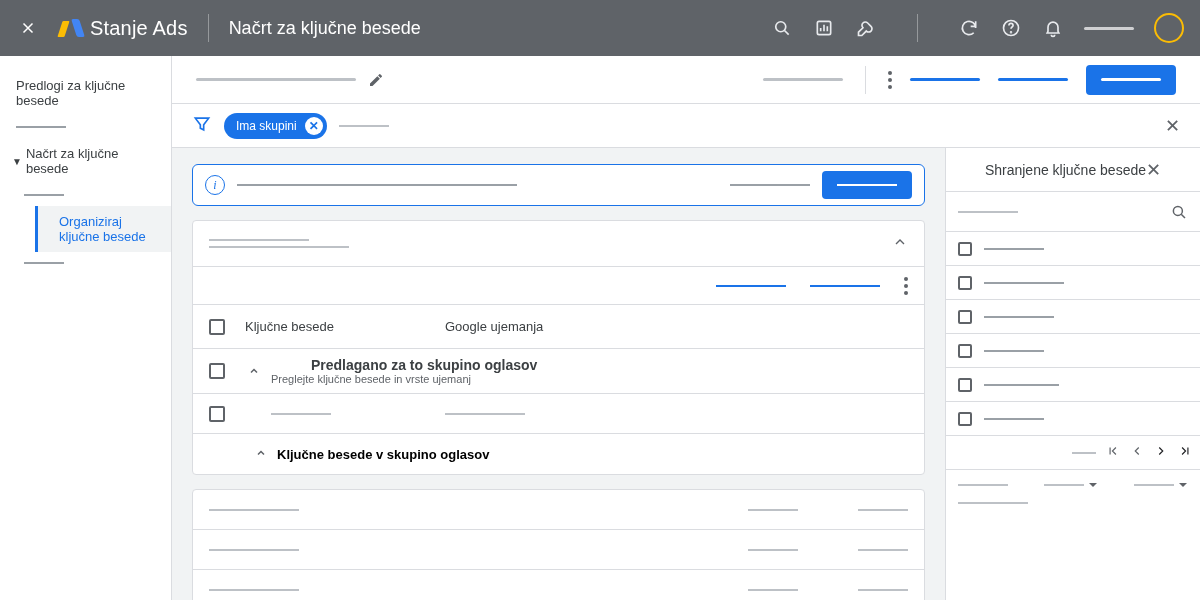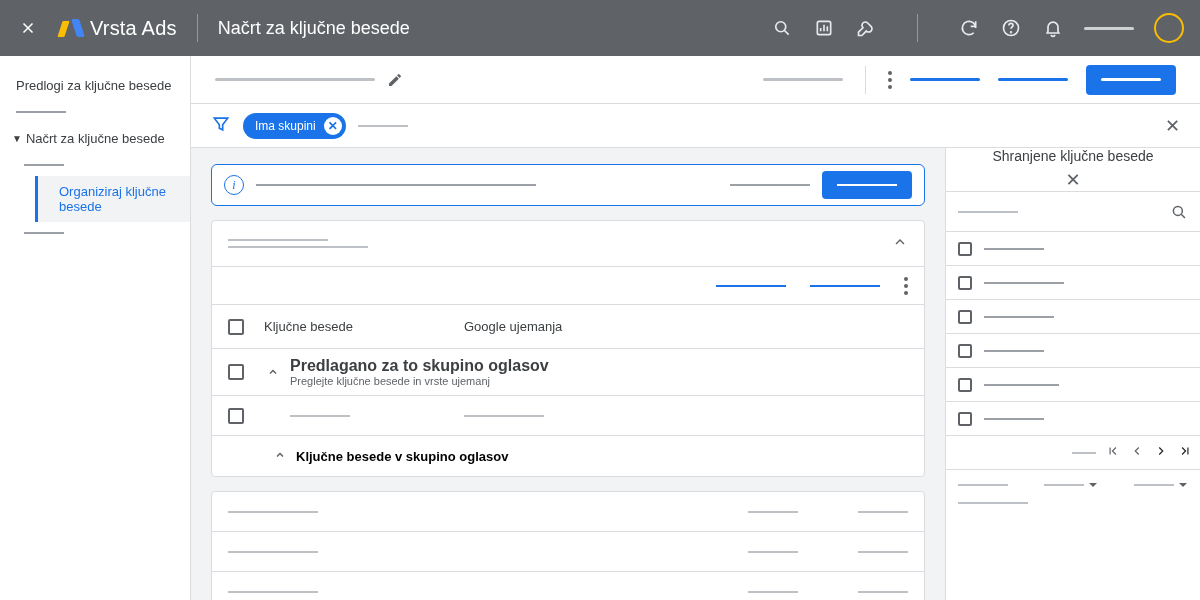--- a/index.html
+++ b/index.html
@@ -15,21 +15,21 @@
 .vdiv { width: 1px; height: 28px; background: rgba(255,255,255,.35); margin: 0 20px; }
 .page-title { font-size: 18px; font-weight: 400; }
 .topbar .tools { margin-left: auto; display: flex; align-items: center; gap: 20px; }
 .tool-icon { width: 22px; height: 22px; color: #e8eaed; display: flex; align-items: center; justify-content: center; }
 .tool-icon svg { width: 20px; height: 20px; stroke: currentColor; fill: none; stroke-width: 2; }
 .tool-placeholder { width: 50px; height: 3px; background: rgba(255,255,255,.7); border-radius: 2px; }
 .avatar-ring { width: 30px; height: 30px; border: 2px solid #fbbc04; border-radius: 50%; }
 
 .layout { display: flex; height: 544px; }
 
-.sidebar { width: 191px; border-right: 1px solid #dadce0; padding-top: 14px; background: #fff; }
+.sidebar { width: 172px; border-right: 1px solid #dadce0; padding-top: 14px; background: #fff; }
 .sb-item { padding: 8px 16px; font-size: 13px; color: #3c4043; }
 .sb-placeholder { width: 50px; height: 2px; background: #9aa0a6; margin: 10px 16px; }
 .sb-group-header { padding: 8px 12px; font-size: 13px; color: #3c4043; display: flex; align-items: center; gap: 4px; }
 .sb-group-header .caret { font-size: 10px; }
 .sb-sub { padding: 8px 12px 8px 24px; font-size: 13px; color: #3c4043; margin-left: 35px; }
 .sb-sub.active { color: #1a73e8; background: #f1f3f4; position: relative; }
 .sb-sub.active::before { content: ""; position: absolute; left: 0; top: 0; bottom: 0; width: 3px; background: #1a73e8; }
 .sb-placeholder.short { width: 40px; margin-left: 24px; }
 
 .main { flex: 1; display: flex; flex-direction: column; background: #fff; min-width: 0; }
@@ -78,37 +78,37 @@
 
 .table-header { height: 44px; border-bottom: 1px solid #dadce0; display: flex; align-items: center; padding: 0 16px; font-size: 13px; color: #3c4043; font-weight: 500; }
 .col-check { width: 36px; }
 .col-kw { width: 200px; }
 .col-match { width: 220px; }
 .col-state { flex: 1; }
 .chk { width: 16px; height: 16px; border: 2px solid #5f6368; border-radius: 2px; }
 
 .group-row { border-bottom: 1px solid #dadce0; display: flex; align-items: center; padding: 8px 16px; font-size: 12px; color: #3c4043; }
 .group-row .chev { width: 18px; display: flex; justify-content: center; margin-right: 8px; }
-.group-title { font-weight: 700; font-size: 16px; }
+.group-title { font-weight: 700; font-size: 14px; margin-left: 40px; }
 .group-sub { font-size: 11px; color: #5f6368; }
 
 .data-row { height: 40px; border-bottom: 1px solid #dadce0; display: flex; align-items: center; padding: 0 16px; }
 .data-row .rph { height: 2px; background: #bdc1c6; }
 .data-row .rph.w60 { width: 60px; }
 .data-row .rph.w80 { width: 80px; }
 
 .section-row { height: 40px; display: flex; align-items: center; padding: 0 16px; font-size: 13px; font-weight: 700; gap: 10px; }
 
 .ghost-card { background: #fff; border: 1px solid #dadce0; border-radius: 4px; }
 .ghost-row { height: 40px; border-bottom: 1px solid #dadce0; display: flex; align-items: center; padding: 0 16px; gap: 60px; }
 .ghost-row:last-child { border-bottom: none; }
 .ghost-ph { height: 2px; width: 90px; background: #bdc1c6; }
 
 .rightpanel { width: 255px; border-left: 1px solid #dadce0; background: #fff; display: flex; flex-direction: column; }
-.rp-head { height: 44px; border-bottom: 1px solid #dadce0; display: flex; align-items: center; padding: 0 12px; font-size: 14px; color: #3c4043; justify-content: space-between; flex-direction: column; }
+.rp-head { height: 44px; border-bottom: 1px solid #dadce0; display: flex; align-items: center; padding: 0 12px; font-size: 14px; color: #3c4043; justify-content: center; }
 .rp-close { color: #5f6368; font-size: 18px; cursor: pointer; }
 .rp-search { height: 40px; border-bottom: 1px solid #dadce0; display: flex; align-items: center; padding: 0 12px; justify-content: space-between; }
 .rp-search .sph { height: 2px; width: 60px; background: #bdc1c6; }
 .rp-search svg { width: 18px; height: 18px; stroke: #5f6368; fill: none; stroke-width: 2; }
 .rp-row { height: 34px; border-bottom: 1px solid #dadce0; display: flex; align-items: center; padding: 0 12px; gap: 12px; }
 .rp-row .rchk { width: 14px; height: 14px; border: 2px solid #5f6368; border-radius: 2px; }
 .rp-row .rph { height: 2px; width: 60px; background: #9aa0a6; }
 .rp-pager { height: 34px; border-bottom: 1px solid #dadce0; display: flex; align-items: center; justify-content: flex-end; padding: 0 8px; gap: 10px; color: #5f6368; }
 .rp-pager .pph { height: 2px; width: 24px; background: #bdc1c6; }
 .pager-btn svg { width: 14px; height: 14px; stroke: currentColor; fill: none; stroke-width: 2; }
@@ -125,21 +125,21 @@
   <div class="close">
     <svg viewBox="0 0 24 24" width="18" height="18">
         <path d="M6 6l12 12M18 6L6 18" stroke="#fff" stroke-width="2" fill="none"></path>
       </svg>
   </div>
   <div class="logo">
     <div class="logo-tri">
         <div class="y"></div>
         <div class="b"></div>
       </div>
-    <span class="brand">Vrsta Ads</span>
+    <span class="brand">Stanje Ads</span>
   </div>
   <div class="vdiv"></div>
   <div class="page-title">Načrt za ključne besede</div>
   <div class="tools">
     <div class="tool-icon">
         <svg viewBox="0 0 24 24">
           <circle cx="10.5" cy="10.5" r="6"></circle>
           <path d="M20 20l-5-5"></path>
         </svg>
       </div>

